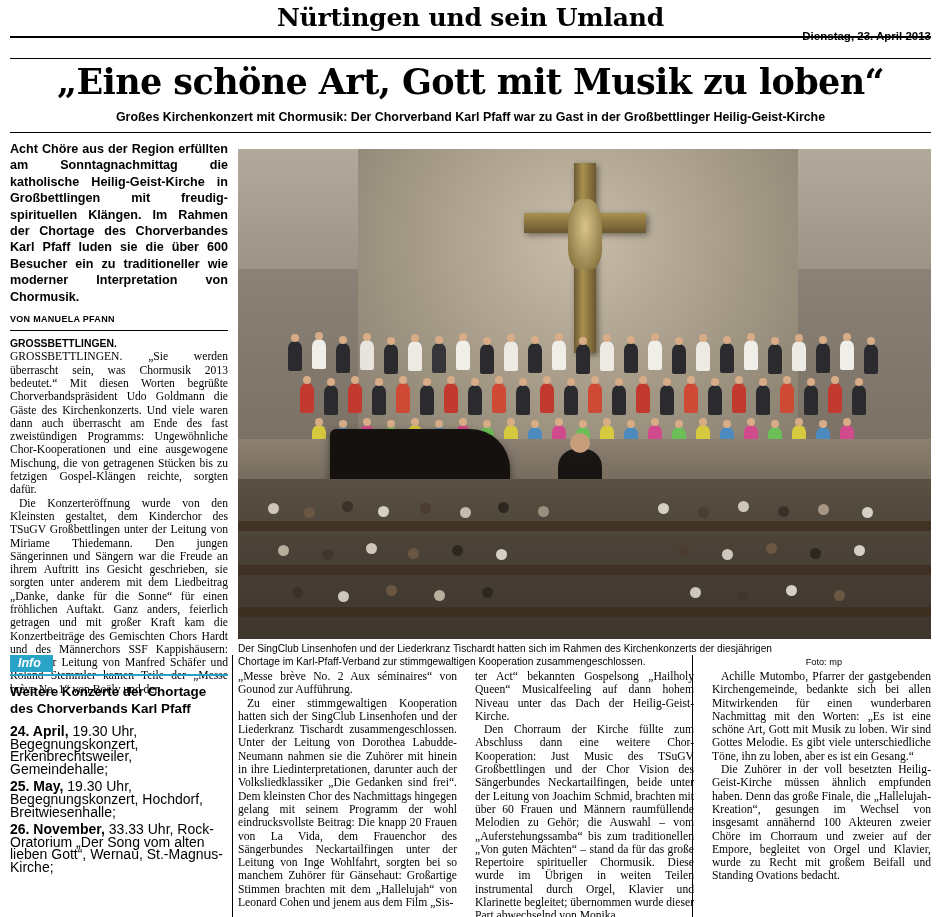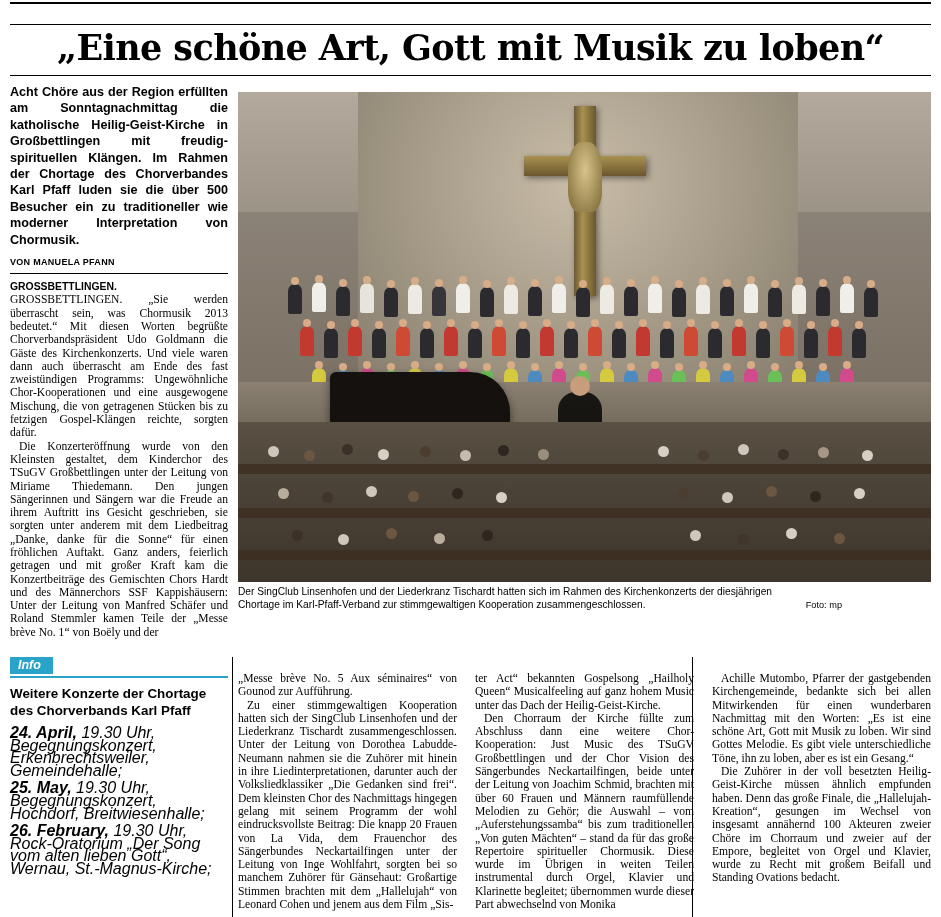--- a/index.html
+++ b/index.html
@@ -255,24 +255,23 @@
     font-family: "Liberation Sans", sans-serif;
     font-weight: bold;
     font-size: 13.4px;
     line-height: 17px;
     margin-top: 7px;
     color: #000;
   }
   .info-list {
     margin-top: 8px;
     font-family: "Liberation Sans", sans-serif;
-    font-size: 16px;
+    font-size: 14px;
     line-height: 12.6px;
     color: #000;
-    font-style: italic;
   }
   .info-item { margin-bottom: 5px; }
   .info-item b { font-weight: bold; }
 
   
   .bottom-cols {
     position: absolute;
     left: 238px;
     top: 670px;
     width: 693px;
@@ -286,30 +285,35 @@
     width: 0;
     border-left: 1px solid #000;
     height: 262px;
   }
 </style>
 </head>
 <body>
 
 <div class="page">
 
+  <div class="masthead">
+    <div class="masthead-title">Nürtingen und sein Umland</div>
+    <div class="masthead-date">Dienstag, 23. April 2013</div>
+  </div>
   <div class="rule-thick"></div>
   <div class="rule-thin"></div>
 
   <div class="headline">„Eine schöne Art, Gott mit Musik zu loben“</div>
+  <div class="subhead">Großes Kirchenkonzert mit Chormusik: Der Chorverband Karl Pfaff war zu Gast in der Großbettlinger Heilig-Geist-Kirche</div>
   <div class="rule-under-subhead"></div>
 
   <div class="body-area">
 
     <div class="lead-col">
-      <div class="lead-text">Acht Chöre aus der Region erfüllten am Sonntagnachmittag die katholische Heilig-Geist-Kirche in Großbettlingen mit freudig-spirituellen Klängen. Im Rahmen der Chortage des Chorverbandes Karl Pfaff luden sie die über 500 Besucher ein zu traditioneller wie moderner Interpretation von Chormusik.</div>
+      <div class="lead-text">Acht Chöre aus der Region erfüllten am Sonntagnachmittag die katholische Heilig-Geist-Kirche in Großbettlingen mit freudig-spirituellen Klängen. Im Rahmen der Chortage des Chorverbandes Karl Pfaff luden sie die über 600 Besucher ein zu traditioneller wie moderner Interpretation von Chormusik.</div>
       <div class="byline">Von Manuela Pfann</div>
       <div class="lead-rule"></div>
       <div class="col-text">
         <p class="first"><b class="dateline">GROSSBETTLINGEN.</b> <span>GROSSBETTLINGEN. „Sie werden überrascht sein, was Chormusik 2013 bedeutet.“ Mit diesen Worten begrüßte Chorverbandspräsident Udo Goldmann die Gäste des Kirchenkonzerts. Und viele waren dann auch überrascht am Ende des fast zweistündigen Programms: Ungewöhnliche Chor-Kooperationen und eine ausgewogene Mischung, die von getragenen Stücken bis zu fetzigen Gospel-Klängen reichte, sorgten dafür.</span></p>
         <p>Die Konzerteröffnung wurde von den Kleinsten gestaltet, dem Kinderchor des TSuGV Großbettlingen unter der Leitung von Miriame Thiedemann. Den jungen Sängerinnen und Sängern war die Freude an ihrem Auftritt ins Gesicht geschrieben, sie sorgten unter anderem mit dem Liedbeitrag „Danke, danke für die Sonne“ für einen fröhlichen Auftakt. Ganz anders, feierlich getragen und mit großer Kraft kam die Konzertbeiträge des Gemischten Chors Hardt und des Männerchors SSF Kappishäusern: Unter der Leitung von Manfred Schäfer und Roland Stemmler kamen Teile der „Messe brève No. 1“ von Boëly und der</p>
       </div>
     </div>
 
     <div class="photo-block">
       <div class="photo">
@@ -445,34 +449,34 @@
     </div>
   </div>
 
   <div class="info-box">
     <div class="info-tab">Info</div>
     <div class="info-rule"></div>
     <div class="info-title">Weitere Konzerte der Chortage des Chorverbands Karl Pfaff</div>
     <div class="info-list">
       <div class="info-item"><b>24. April,</b><span> 19.30 Uhr, Begegnungskonzert, Erkenbrechtsweiler, Gemeindehalle;</span></div>
       <div class="info-item"><b>25. May,</b><span> 19.30 Uhr, Begegnungskonzert, Hochdorf, Breitwiesenhalle;</span></div>
-      <div class="info-item"><b>26. February,</b><span> 19.30 Uhr, Rock-Oratorium „Der Song vom alten lieben Gott“, Wernau, St.-Magnus-Kirche;</span></div>
+      <div class="info-item"><b>26. November,</b><span> 33.33 Uhr, Rock-Oratorium „Der Song vom alten lieben Gott“, Wernau, St.-Magnus-Kirche;</span></div>
     </div>
   </div>
 
   <div class="vline" style="left:232px;"></div>
   <div class="vline" style="left:692px;"></div>
 
   <div class="bottom-cols">
     <div class="bcol col-text">
-      <p class="first">„Messe brève No. 5 Aux séminaires“ von Gounod zur Aufführung.</p>
+      <p class="first">„Messe brève No. 2 Aux séminaires“ von Gounod zur Aufführung.</p>
       <p>Zu einer stimmgewaltigen Kooperation hatten sich der SingClub Linsenhofen und der Liederkranz Tischardt zusammengeschlossen. Unter der Leitung von Dorothea Labudde-Neumann nahmen sie die Zuhörer mit hinein in ihre Liedinterpretationen, darunter auch der Volksliedklassiker „Die Gedanken sind frei“. Dem kleinsten Chor des Nachmittags hingegen gelang mit seinem Programm der wohl eindrucksvollste Beitrag: Die knapp 20 Frauen von La Vida, dem Frauenchor des Sängerbundes Neckartailfingen unter der Leitung von Inge Wohlfahrt, sorgten bei so manchem Zuhörer für Gänsehaut: Großartige Stimmen brachten mit dem „Hallelujah“ von Leonard Cohen und jenem aus dem Film „Sis-</p>
     </div>
     <div class="bcol col-text">
-      <p class="first">ter Act“ bekannten Gospelsong „Hailholy Queen“ Musicalfeeling auf ganz hohem Music unter das Dach der Heilig-Geist-Kirche.</p>
+      <p class="first">ter Act“ bekannten Gospelsong „Hailholy Queen“ Musicalfeeling auf dann hohem Niveau unter das Dach der Heilig-Geist-Kirche.</p>
       <p>Den Chorraum der Kirche füllte zum Abschluss dann eine weitere Chor-Kooperation: Just Music des TSuGV Großbettlingen und der Chor Vision des Sängerbundes Neckartailfingen, beide unter der Leitung von Joachim Schmid, brachten mit über 60 Frauen und Männern raumfüllende Melodien zu Gehör; die Auswahl – vom „Auferstehungssamba“ bis zum traditionellen „Von guten Mächten“ – stand da für das große Repertoire spiritueller Chormusik. Diese wurde im Übrigen in weiten Teilen instrumental durch Orgel, Klavier und Klarinette begleitet; übernommen wurde dieser Part abwechselnd von Monika</p>
     </div>
     <div class="bcol col-text">
       <p>Achille Mutombo, Pfarrer der gastgebenden Kirchengemeinde, bedankte sich bei allen Mitwirkenden für einen wunderbaren Nachmittag mit den Worten: „Es ist eine schöne Art, Gott mit Musik zu loben. Wir sind Gottes Melodie. Es gibt viele unterschiedliche Töne, ihn zu loben, aber es ist ein Gesang.“</p>
       <p>Die Zuhörer in der voll besetzten Heilig-Geist-Kirche müssen ähnlich empfunden haben. Denn das große Finale, die „Hallelujah-Kreation“, gesungen im Wechsel von insgesamt annähernd 100 Akteuren zweier Chöre im Chorraum und zweier auf der Empore, begleitet von Orgel und Klavier, wurde zu Recht mit großem Beifall und Standing Ovations bedacht.</p>
     </div>
   </div>
 
 </div>
 

